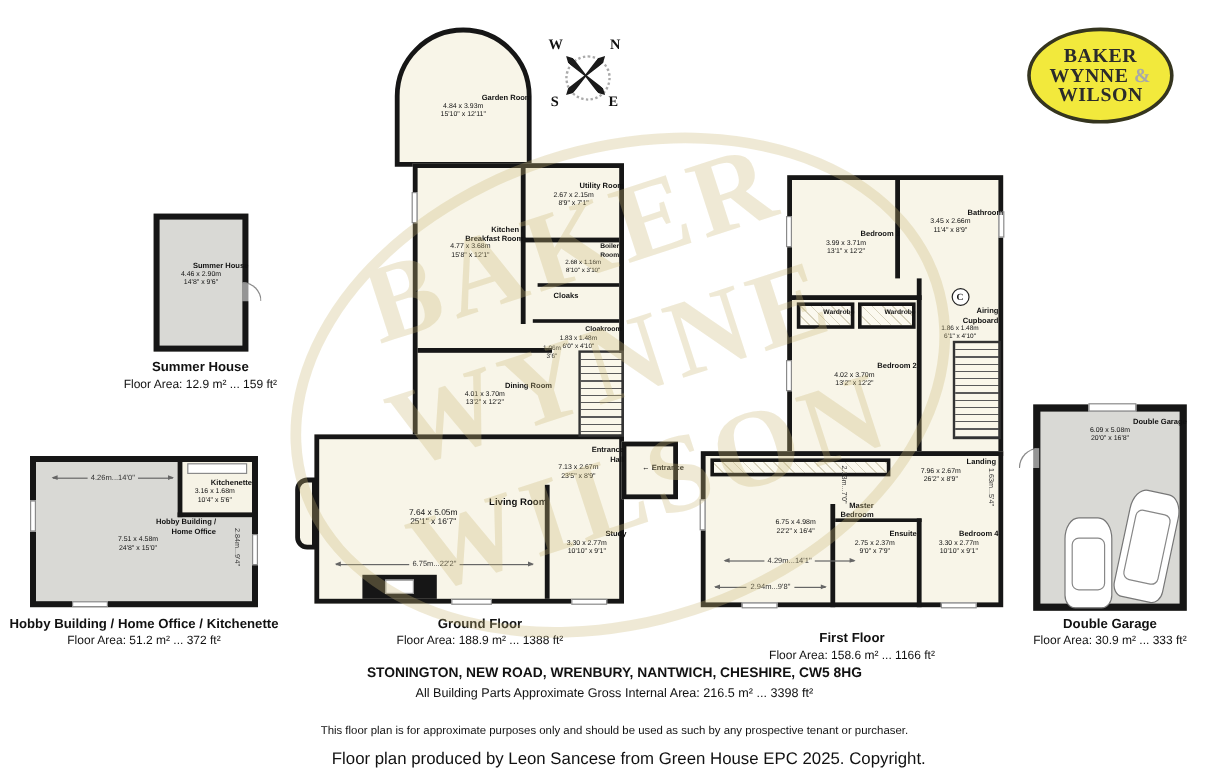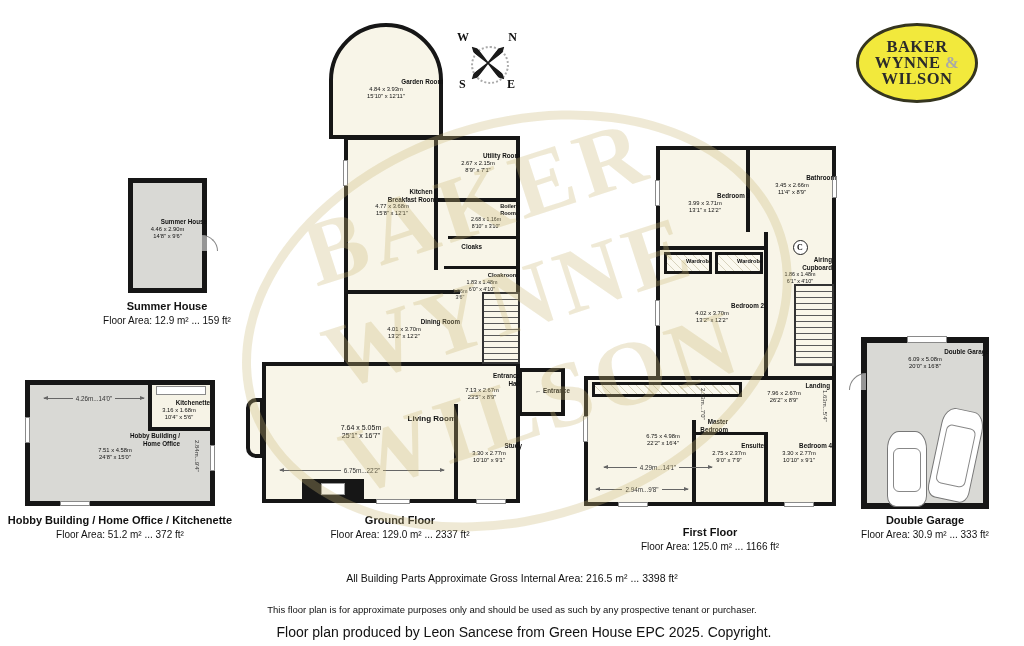--- a/index.html
+++ b/index.html
@@ -179,21 +179,21 @@
   </div>
 
   <div class="bld" style="left:246px;top:398px;width:18px;height:60px;border-width:4px;border-radius:10px 0 0 10px;"></div>
 
   <div class="bld" style="left:518px;top:368px;width:47px;height:48px;border-width:4px;"></div>
   <div class="rl sm" style="left:514px;top:387px;width:56px;">
     <div class="n"><span>←</span> <span>Entrance</span></div>
   </div>
   <div class="cap" style="left:280px;top:514px;width:240px;">
     <div class="t">Ground Floor</div>
-    <div class="a">Floor Area: 129.0 m² ... 2337 ft²</div>
+    <div class="a">Floor Area: 188.9 m² ... 1388 ft²</div>
   </div>
 
   <div class="bld" style="left:656px;top:146px;width:180px;height:234px;border-width:4px;">
     <div class="wall" style="left:86px;top:0;width:4px;height:82px;"></div>
     <div class="wall" style="left:0px;top:96px;width:108px;height:4px;"></div>
     <div class="wall" style="left:104px;top:82px;width:4px;height:144px;"></div>
     <div class="rl sm" style="left:0px;top:42px;width:90px;">
       <div class="n">Bedroom 3</div>
       <div class="d">3.99 x 3.71m</div>
       <div class="d">13'1" x 12'2"</div>
@@ -265,21 +265,21 @@
         <span class="ln r"></span>
     </div>
     <div class="vtxt" style="left:112px;top:8px;">2.13m...7'0"</div>
     <div class="vtxt" style="left:234px;top:10px;">1.63m...5'4"</div>
     <div class="win" style="left:-5px;top:36px;width:5px;height:26px;"></div>
     <div class="win" style="left:30px;bottom:-5px;width:30px;height:5px;"></div>
     <div class="win" style="left:196px;bottom:-5px;width:30px;height:5px;"></div>
   </div>
   <div class="cap" style="left:590px;top:526px;width:240px;">
     <div class="t">First Floor</div>
-    <div class="a">Floor Area: 125.0 m² ... 1166 ft²</div>
+    <div class="a">Floor Area: 158.6 m² ... 1166 ft²</div>
   </div>
 
   <div class="bld gray" style="left:861px;top:337px;width:128px;height:172px;border-width:6px;">
     <div class="win" style="left:40px;top:-7px;width:40px;height:7px;"></div>
     <div class="door" style="left:-18px;top:30px;width:16px;height:16px;transform:scaleX(-1);"></div>
     <div class="car" style="left:20px;top:88px;width:40px;height:76px;">
         <div class="cab"></div>
       </div>
     <div class="car" style="left:68px;top:66px;width:42px;height:92px;transform:rotate(12deg);">
         <div class="cab"></div>
@@ -311,17 +311,18 @@
   <div id="compass">
     <div class="circ"></div>
     <div class="bar" style="transform:rotate(45deg);"></div>
     <div class="bar" style="transform:rotate(-45deg);"></div>
     <div class="cl" style="left:2px;top:0px;">W</div>
     <div class="cl" style="right:4px;top:0px;">N</div>
     <div class="cl" style="left:4px;bottom:4px;">S</div>
     <div class="cl" style="right:6px;bottom:4px;">E</div>
   </div>
 
+  <div class="footer-line" style="top:555px;font-weight:bold;font-size:11.5px;">STONINGTON, NEW ROAD, WRENBURY, NANTWICH, CHESHIRE, CW5 8HG</div>
   <div class="footer-line" style="top:572px;font-size:10.5px;">All Building Parts Approximate Gross Internal Area: 216.5 m² ... 3398 ft²</div>
   <div class="footer-line" style="top:604px;font-size:9.5px;">This floor plan is for approximate purposes only and should be used as such by any prospective tenant or purchaser.</div>
   <div class="footer-line" style="top:624px;font-size:14px;margin-left:12px;">Floor plan produced by Leon Sancese from Green House EPC 2025. Copyright.</div>
 
 </div>
 
 </body></html>

